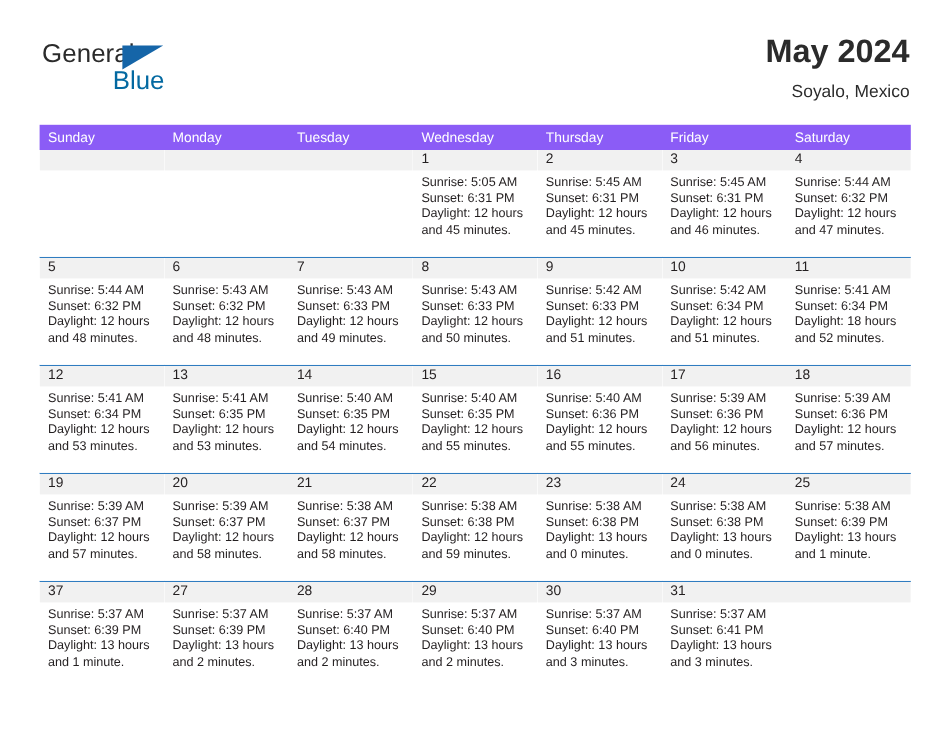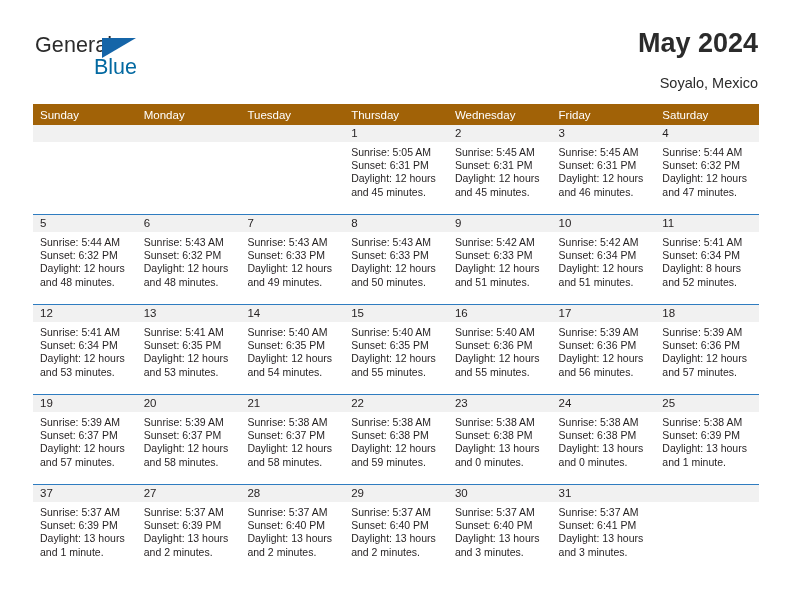--- a/index.html
+++ b/index.html
@@ -73,34 +73,34 @@
   .title {
     font-size: 27px;
     color: #2b2b2b;
     line-height: 1.15;
     white-space: nowrap;
     font-weight: bold;
   }
   .subtitle {
     font-size: 14.5px;
     color: #2b2b2b;
-    margin-top: 16px;
+    margin-top: 10px;
     white-space: nowrap;
   }
 
   
   .calendar {
     position: absolute;
     left: 33px;
     top: 104px;
     width: 726px;
   }
   .weekday-row {
     display: flex;
-    background: #a16207;
+    background: #8b5cf6;
   }
   .weekday {
     flex: 1 1 0;
     box-sizing: border-box;
     color: #ffffff;
     font-size: 11.5px;
     padding: 5px 0 5px 7px;
     height: 21px;
     line-height: 12px;
     white-space: nowrap;
@@ -151,22 +151,22 @@
       <div class="title">May 2024</div>
       <div class="subtitle">Soyalo, Mexico</div>
     </div>
   </div>
 
   <div class="calendar">
     <div class="weekday-row">
       <div class="weekday">Sunday</div>
       <div class="weekday">Monday</div>
       <div class="weekday">Tuesday</div>
+      <div class="weekday">Wednesday</div>
       <div class="weekday">Thursday</div>
-      <div class="weekday">Wednesday</div>
       <div class="weekday">Friday</div>
       <div class="weekday">Saturday</div>
     </div>
     <div id="weeks-container">
         <div class="week-row first">
           <div class="day-cell empty">
             <div class="day-number-band"></div>
           </div>
           <div class="day-cell empty">
             <div class="day-number-band"></div>
@@ -254,21 +254,21 @@
               <div>Sunrise: 5:42 AM</div>
               <div>Sunset: 6:34 PM</div>
               <div class="wrap">Daylight: 12 hours and 51 minutes.</div>
             </div>
           </div>
           <div class="day-cell">
             <div class="day-number-band">11</div>
             <div class="day-info">
               <div>Sunrise: 5:41 AM</div>
               <div>Sunset: 6:34 PM</div>
-              <div class="wrap">Daylight: 8 hours and 52 minutes.</div>
+              <div class="wrap">Daylight: 18 hours and 52 minutes.</div>
             </div>
           </div>
         </div>
         <div class="week-row">
           <div class="day-cell">
             <div class="day-number-band">12</div>
             <div class="day-info">
               <div>Sunrise: 5:41 AM</div>
               <div>Sunset: 6:34 PM</div>
               <div class="wrap">Daylight: 12 hours and 53 minutes.</div>

